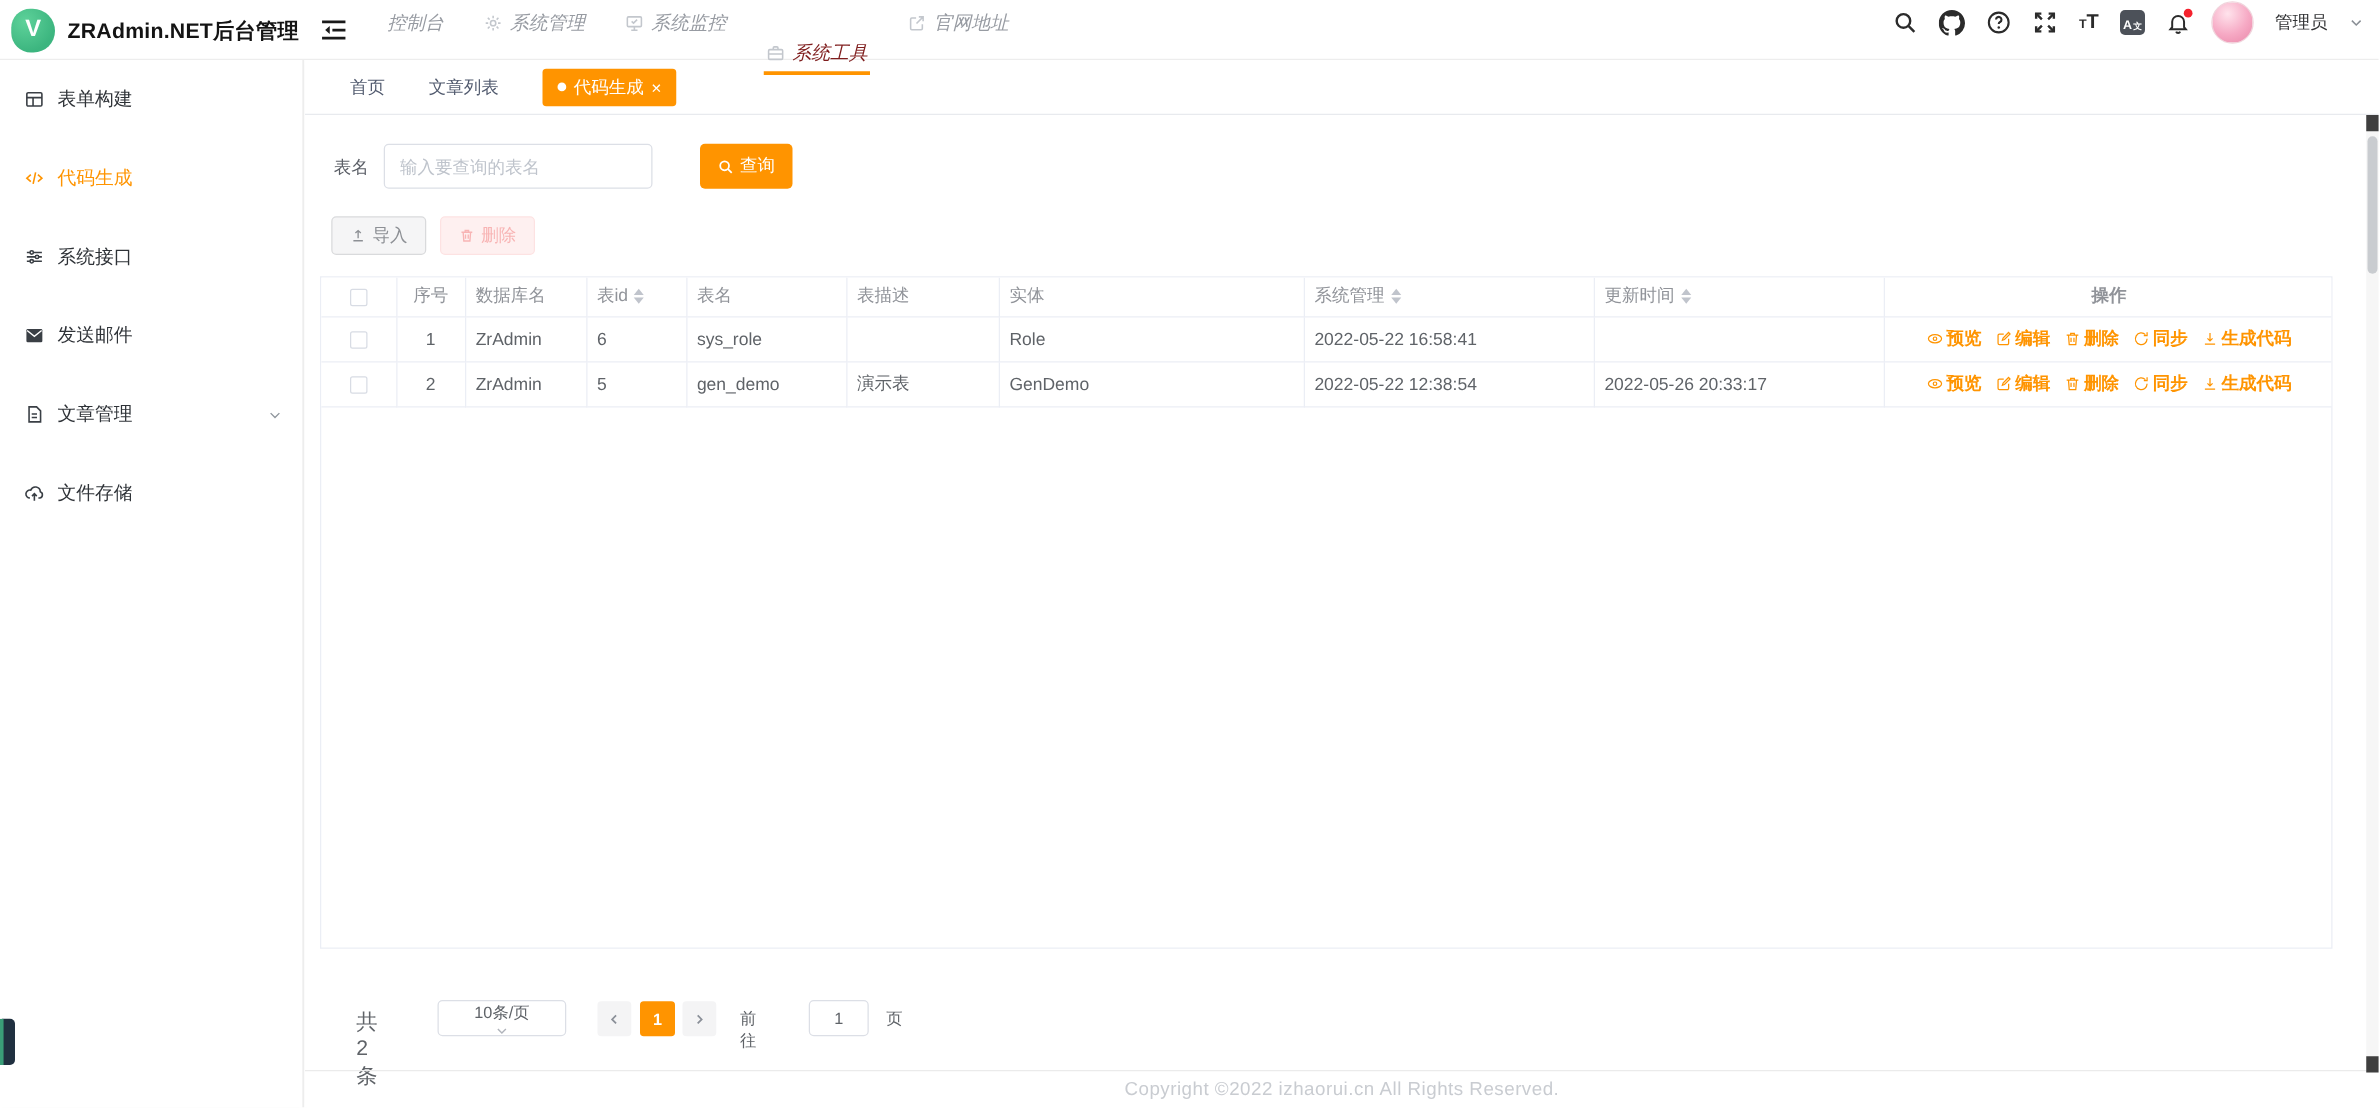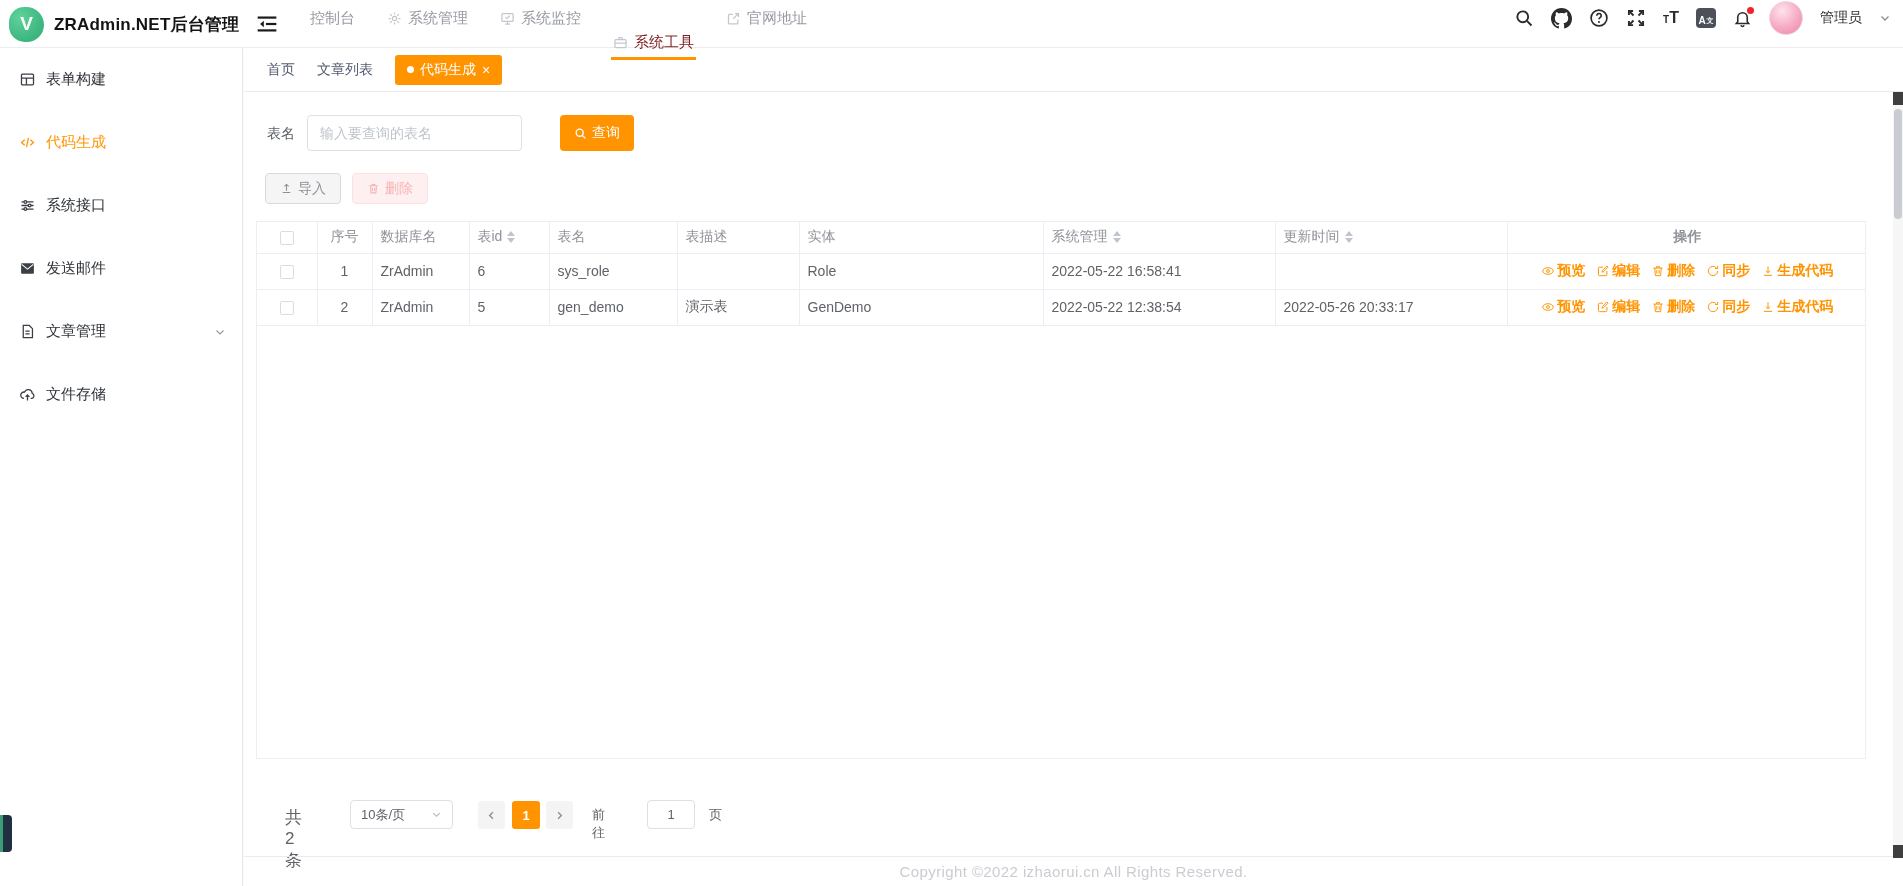--- a/index.html
+++ b/index.html
@@ -11,21 +11,21 @@
   
   .header { position:absolute; left:0; top:0; width:1903px; height:48px; background:#fff;
     border-bottom:1px solid #ededed; z-index:10; }
   .logo-area { position:absolute; left:9px; top:0; height:48px; display:flex; align-items:center; }
   .logo { width:35px; height:35px; border-radius:46% 54% 52% 48%; background:radial-gradient(circle at 32% 30%, #5ed29a, #3cb57f 70%);
     color:#fff; font-weight:bold; font-size:19px; display:flex; align-items:center; justify-content:center; }
   .app-title { margin-left:10px; font-size:17px; font-weight:bold; color:#141414; letter-spacing:.2px; }
   .fold-btn { position:absolute; left:256px; top:13px; width:22px; height:22px; color:#1a1a1a; cursor:pointer; }
   .topnav { position:absolute; left:294px; top:0; height:48px; display:flex; }
   .nav-item { display:flex; align-items:center; gap:6px; padding:0 16px; height:36px; font-size:15px;
-    color:#979ba2; cursor:pointer; position:relative; }
+    color:#979ba2; cursor:pointer; position:relative;font-style:italic; }
   .nav-item .nicon { color:#c3c7cd; }
   .nav-item.active { color:#7f1d1d;margin-top:24px; }
   .nav-item.active::after { content:""; position:absolute; left:14px; right:14px; bottom:0; height:3px; background:#ff9400; }
   .header-right { position:absolute; right:12px; top:0; height:36px; display:flex; align-items:center; gap:17px; }
   .hicon { color:#2b2b2b; cursor:pointer; position:relative; }
   .font-size-icon { font-weight:bold; color:#2b2b2b; font-size:16px; line-height:1; cursor:pointer; }
   .font-size-icon .small-t { font-size:10px; vertical-align:baseline; }
   .translate-badge { width:20px; height:20px; background:#4c5159; border-radius:4px; color:#fff; display:flex;
     align-items:flex-end; justify-content:center; font-size:10px; font-weight:bold; padding-bottom:2px; cursor:pointer; }
   .translate-badge i { font-style:normal; font-size:7px; margin-left:1px; }
@@ -43,21 +43,21 @@
     font-size:15px; color:#2f3338; cursor:pointer; }
   .side-item .sicon { color:#3a3f45; flex:0 0 auto; }
   .side-item.active, .side-item.active .sicon { color:#ff9400; }
   .side-item .grow { flex:1; }
   .side-item .expand { color:#8f959c; }
 
   
   .main { position:absolute; left:244px; top:48px; right:0; bottom:0; background:#fff; }
   .tabbar { position:absolute; left:0; top:0; right:0; height:44px; background:#fff;
     border-bottom:1px solid #e8eaee; display:flex; align-items:center; padding-left:23px; gap:22px; }
-  .tab { font-size:14px; color:#515a6e; cursor:pointer; }
+  .tab { font-size:14px; color:#515a6e; cursor:pointer;margin-left:13px; }
   .tab.active { background:#ff9400; color:#fff; height:30px; border-radius:3px; padding:0 12px;
     display:flex; align-items:center; gap:6px; }
   .tab-dot { width:7px; height:7px; border-radius:50%; background:#fff; }
   .tab-close { font-size:14px; line-height:1; cursor:pointer; }
 
   
   .form-label { position:absolute; left:23px; top:67px; height:36px; line-height:36px; font-size:14px; color:#5a5e66; }
   .search-input { position:absolute; left:63px; top:67px; width:215px; height:36px; border:1px solid #dcdfe6;
     border-radius:4px; padding:0 12px; font-size:14px; color:#701a75; outline:none;
     font-family:"Liberation Sans","DejaVu Sans",sans-serif; }
@@ -92,21 +92,21 @@
     border-bottom:5px solid #c0c4cc; }
   .caret-down { width:0; height:0; border-left:4px solid transparent; border-right:4px solid transparent;
     border-top:5px solid #c0c4cc; }
   .actions { display:flex; align-items:center; justify-content:center; gap:11px; }
   .action-link { color:#ff9400; display:inline-flex; align-items:center; gap:2px; font-size:14px; cursor:pointer; }
 
   
   .pagination { position:absolute; left:0; top:752px; height:30px; display:flex; align-items:center; }
   .pg-total { position:absolute; left:41px; top:6px; font-size:17px; color:#5f6368; }
   .pg-size { position:absolute; left:106px; top:0; width:103px; height:29px; border:1px solid #dcdfe6; border-radius:4px;
-    display:flex; align-items:center; justify-content:space-between; padding:0 10px; font-size:13px; color:#5f6368; cursor:pointer; background:#fff; }
+    display:flex; align-items:center; justify-content:space-between; padding:0 10px; font-size:13px; color:#5f6368; cursor:pointer; background:#fff;flex-direction:column; }
   .pg-size .sel-chevron { color:#b0b4bb; }
   .pg-btn { position:absolute; top:1px; width:27px; height:28px; border-radius:3px; background:#f4f4f5;
     display:flex; align-items:center; justify-content:center; color:#8a8f98; cursor:pointer; }
   .pg-prev { left:234px; }
   .pg-next { left:302px; }
   .pg-current { position:absolute; left:268px; top:1px; width:28px; height:28px; border-radius:3px; background:#ff9400;
     color:#fff; font-size:13px; font-weight:bold; display:flex; align-items:center; justify-content:center; cursor:pointer; }
   .pg-goto-label { position:absolute; left:348px; top:6px; font-size:13px; color:#5f6368; }
   .pg-goto-input { position:absolute; left:403px; top:0; width:48px; height:29px; border:1px solid #dcdfe6; border-radius:4px;
     text-align:center; font-size:13px; color:#5f6368; outline:none; font-family:inherit; }

